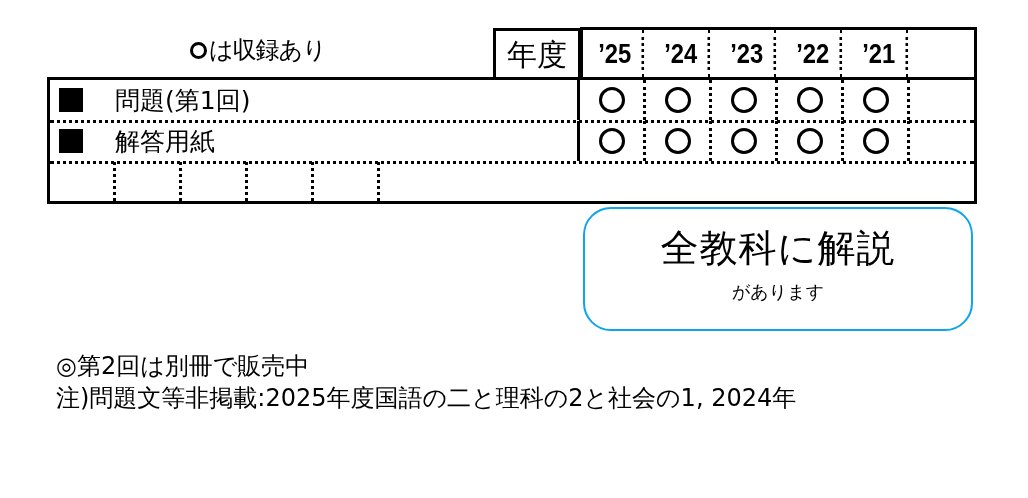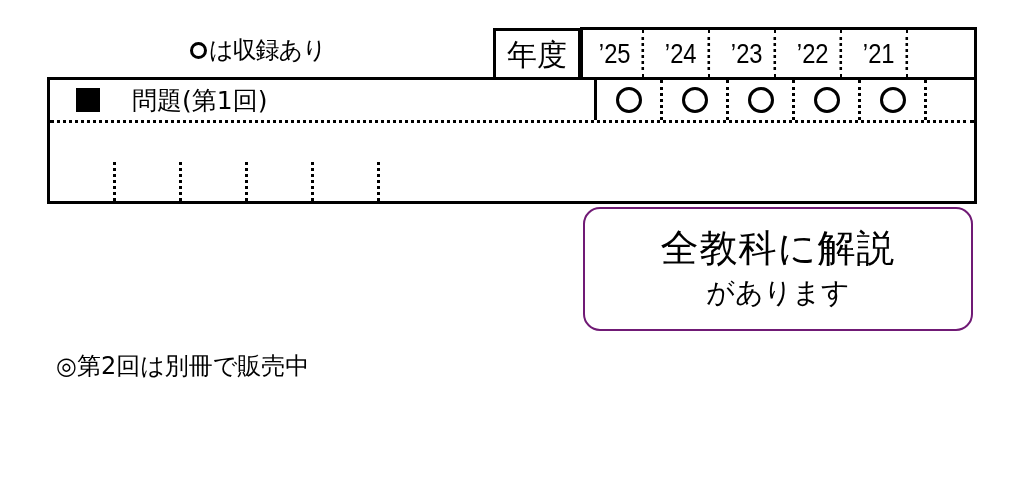--- a/index.html
+++ b/index.html
@@ -3,38 +3,38 @@
 <meta charset="utf-8">
 <style>
   html, body { margin:0; padding:0; background:#ffffff; }
   body { width:1028px; height:498px; position:relative; overflow:hidden;
          font-family:"DejaVu Sans", "Liberation Sans", sans-serif; color:#000; }
   .abs { position:absolute; }
   .legend { left:190px; top:34px; font-size:24px; letter-spacing:-1px;font-family:Liberation Mono, monospace; }
   .legend .circ { display:inline-block; width:17px; height:17px; border:3px solid #000; border-radius:50%; box-sizing:border-box; vertical-align:-1px; margin-right:2px; }
   .nendo { left:493px; top:28px; width:88px; height:52px; border:3px solid #000; border-bottom:none; box-sizing:border-box;
            font-size:30px; display:flex; align-items:center; justify-content:center; }
-  .ytable { left:580px; top:27px; width:397px; height:53px; border:3px solid #000; box-sizing:border-box; display:flex; }
+  .ytable { left:580px; top:27px; width:397px; height:53px; border:3px solid #000; box-sizing:border-box; display:flex;font-weight:bold; }
   .ycell { height:100%; display:flex; align-items:center; justify-content:center; font-size:28px; font-family:"Liberation Sans Narrow","Liberation Sans", sans-serif; transform:scaleX(0.85); border-right:3px dotted #000; box-sizing:border-box; }
   .ycell:last-child { border-right:none; }
   .main { left:47px; top:77px; width:930px; height:127px; border:3px solid #000; box-sizing:border-box; }
   .row { position:absolute; left:0; width:100%; height:40px; display:flex; }
   .row.r0 { top:0; border-bottom:3px dotted #000; }
   .row.r1 { top:41px; border-bottom:3px dotted #000; }
   .row.r2 { top:82px; height:39px; }
-  .rlabel { width:530px; height:100%; display:flex; align-items:center; border-right:3px solid #000; box-sizing:border-box; font-size:25px;margin-left:17px; }
+  .rlabel { width:530px; height:100%; display:flex; align-items:center; border-right:3px solid #000; box-sizing:border-box; font-size:25px; }
   .sq { width:24px; height:24px; background:#000; margin-left:9px; margin-right:32px; }
   .cells { display:flex; flex:1; height:100%; }
   .cell { height:100%; display:flex; align-items:center; justify-content:center; border-right:3px dotted #000; box-sizing:border-box; }
   .cell:last-child { border-right:none; }
   .mark { width:26px; height:26px; border:3px solid #000; border-radius:50%; box-sizing:border-box; }
-  .badge { left:583px; top:207px; width:390px; height:124px; border:2px solid #701a75; border-radius:17px; box-sizing:border-box;
+  .badge { left:583px; top:207px; width:390px; height:124px; border:2px solid #0ea5e9; border-radius:28px; box-sizing:border-box;
            text-align:center; }
   .badge .l1 { font-size:38px; margin-top:14px; letter-spacing:1px; }
-  .badge .l2 { font-size:28px; }
+  .badge .l2 { font-size:18px; margin-top:6px; }
   .notes { left:56px; top:350px; font-size:24px; line-height:32px; width:920px; }
 </style>
 </head>
 <body>
 
 <div class="abs legend">
   <span class="circ"></span><span>は収録あり</span>
 </div>
 
 <div class="abs nendo">年度</div>
@@ -66,32 +66,57 @@
         </div>
       <div class="cell" style="width:66px">
           <div class="mark"></div>
         </div>
       <div class="cell" style="width:66px">
           <div class="mark"></div>
         </div>
       <div class="cell" style="flex:1"></div>
     </div>
   </div>
+  <div class="row r1">
+    <div class="rlabel">
+      <div class="sq"></div>
+      <span>解答用紙</span>
+    </div>
+    <div class="cells">
+      <div class="cell" style="width:66px">
+          <div class="mark"></div>
+        </div>
+      <div class="cell" style="width:66px">
+          <div class="mark"></div>
+        </div>
+      <div class="cell" style="width:66px">
+          <div class="mark"></div>
+        </div>
+      <div class="cell" style="width:66px">
+          <div class="mark"></div>
+        </div>
+      <div class="cell" style="width:66px">
+          <div class="mark"></div>
+        </div>
+      <div class="cell" style="flex:1"></div>
+    </div>
+  </div>
   <div class="row r2">
     <div class="cells">
       <div class="cell" style="width:66px"></div>
       <div class="cell" style="width:66px"></div>
       <div class="cell" style="width:66px"></div>
       <div class="cell" style="width:66px"></div>
       <div class="cell" style="width:66px"></div>
       <div class="cell" style="flex:1"></div>
     </div>
   </div>
 </div>
 
 <div class="abs badge">
   <div class="l1">全教科に解説</div>
   <div class="l2">があります</div>
 </div>
 
 <div class="abs notes">
   <div>◎第2回は別冊で販売中</div>
+  <div>注)問題文等非掲載:2025年度国語の二と理科の2と社会の1, 2024年</div>
 </div>
 
 </body></html>

